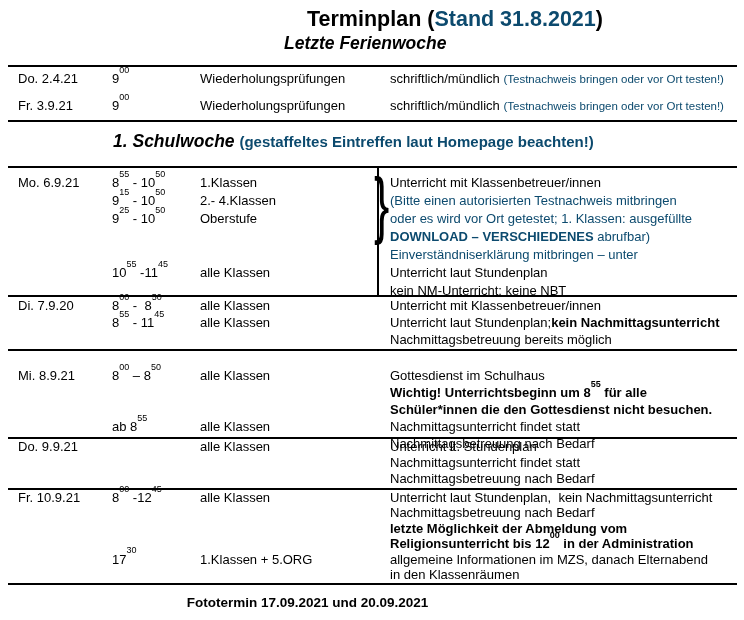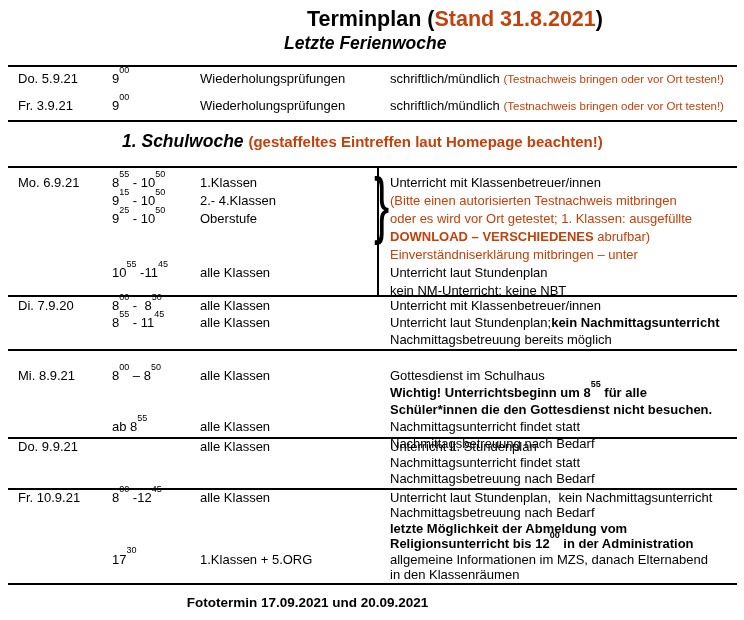--- a/index.html
+++ b/index.html
@@ -1,27 +1,27 @@
 <!DOCTYPE html>
 <html><head>
 <meta charset="utf-8">
 <style>
   html,body{margin:0;padding:0;background:#fff;}
   .sheet{
     position:relative;width:744px;height:620px;background:#fff;overflow:hidden;
     font-family:"Liberation Sans",sans-serif;font-size:13px;color:#000;
   }
-  .red{color:#c2410c;}
+  .red{color:#0c4a6e;}
   .b{font-weight:bold;}
   .small{font-size:11.5px;margin-top:44px;}
   sup{font-size:9px;line-height:0;position:relative;top:-5px;}
 
   .title{position:absolute;left:307px;top:7px;font-size:21.5px;font-weight:bold;white-space:nowrap;}
   .subtitle{position:absolute;left:284px;top:33px;font-size:17.5px;font-weight:bold;font-style:italic;white-space:nowrap;}
-  .week-heading{position:absolute;left:122px;top:131px;white-space:nowrap;}
+  .week-heading{position:absolute;left:113px;top:131px;white-space:nowrap;}
   .wh-black{font-size:17.5px;font-weight:bold;font-style:italic;}
   .wh-red{font-size:15px;font-weight:bold;}
 
   .hr{position:absolute;left:8px;width:729px;height:2px;background:#000;}
   .hr1{top:65px}.hr2{top:120px}.hr3{top:166px}.hr4{top:295px}
   .hr5{top:349px}.hr6{top:437px}.hr7{top:488px}.hr8{top:583px}
 
   .vline{position:absolute;left:377px;top:166px;height:131px;width:1.5px;background:#000;}
   .brace{
     position:absolute;left:374px;top:170px;width:22px;height:72px;
@@ -70,21 +70,21 @@
   <div class="hr hr4"></div>
   <div class="hr hr5"></div>
   <div class="hr hr6"></div>
   <div class="hr hr7"></div>
   <div class="hr hr8"></div>
 
   <div class="week-heading"><span class="wh-black">1. Schulwoche </span><span class="wh-red red">(gestaffeltes Eintreffen laut Homepage beachten!)</span></div>
 
   <div id="sec-top" class="sec">
       <div class="line">
-        <div class="c-date">Do. 5.9.21</div>
+        <div class="c-date">Do. 2.4.21</div>
         <div class="c-time">9<sup>00</sup></div>
         <div class="c-subj">Wiederholungsprüfungen</div>
         <div class="c-desc"><span class="">schriftlich/mündlich </span><span class="red small">(Testnachweis bringen oder vor Ort testen!)</span></div>
       </div>
       <div class="line">
         <div class="c-date">Fr. 3.9.21</div>
         <div class="c-time">9<sup>00</sup></div>
         <div class="c-subj">Wiederholungsprüfungen</div>
         <div class="c-desc"><span class="">schriftlich/mündlich </span><span class="red small">(Testnachweis bringen oder vor Ort testen!)</span></div>
       </div>

